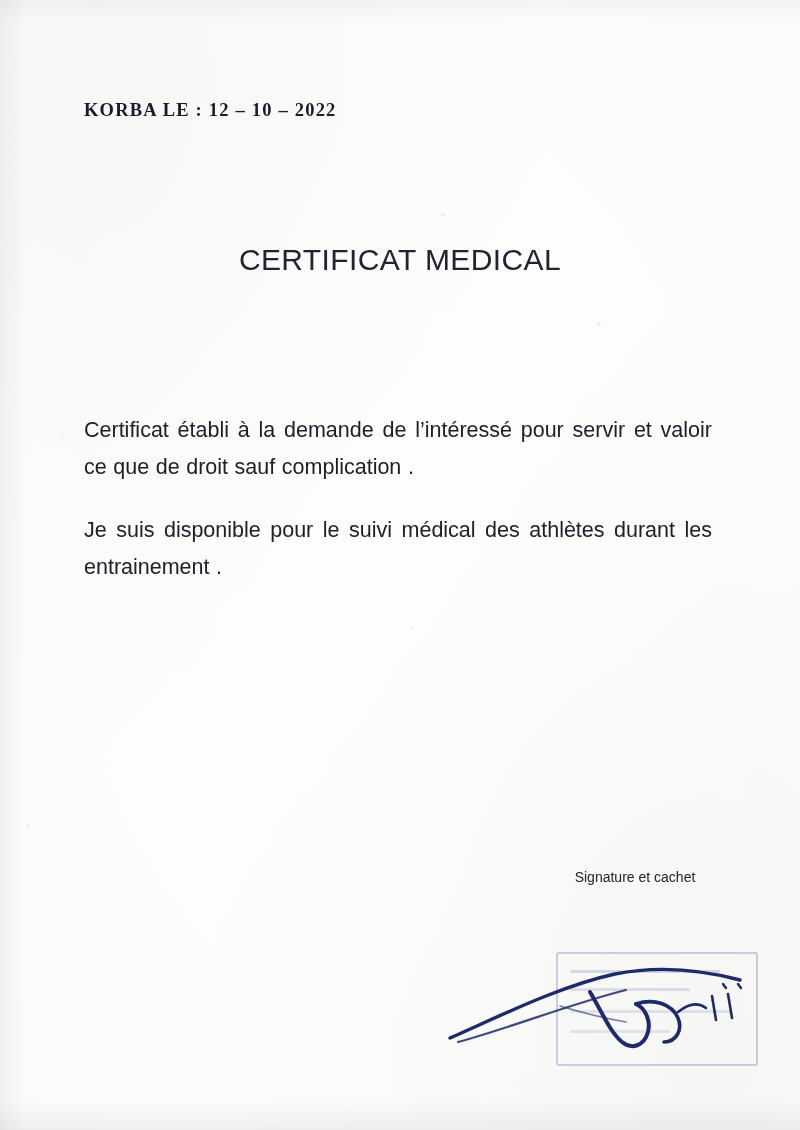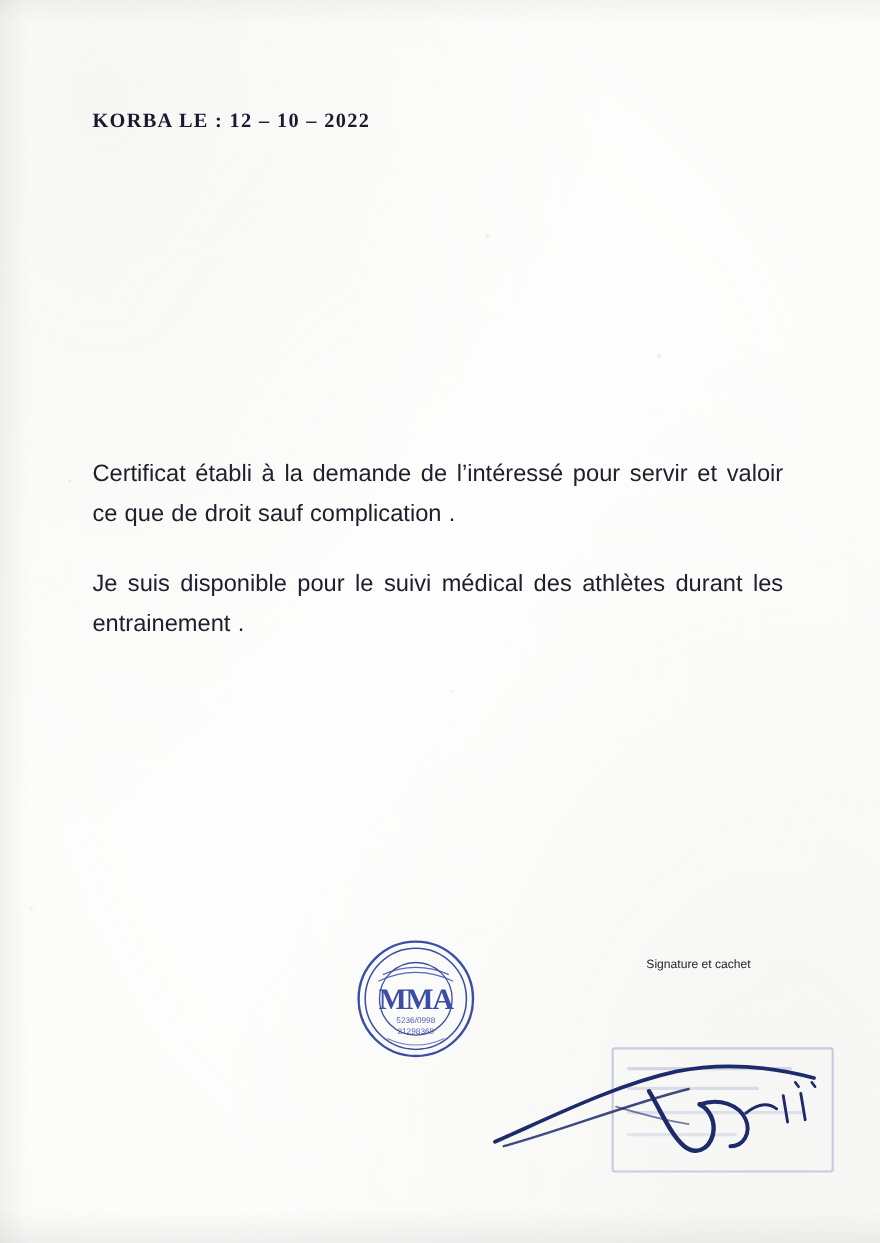--- a/index.html
+++ b/index.html
@@ -93,21 +93,21 @@
   #para-2 { text-align: justify; }
   #para-3 { text-align: justify; }
 
   .sig-block {
     position: absolute;
     right: 60px;
     top: 862px;
     width: 210px;
     text-align: center;
     color: #23232f;
-    font-size: 11px;
+    font-size: 14px;
     line-height: 30px;
     font-family: "Liberation Sans", sans-serif;
   }
 
   
   .stamp {
     position: absolute;
     left: 322px;
     top: 852px;
     width: 112px;
@@ -162,49 +162,31 @@
   <div class="edge-bottom"></div>
 
   <div class="speck" style="left:62px; top:436px; width:3px; height:3px;"></div>
   <div class="speck" style="left:441px; top:213px; width:4px; height:4px;"></div>
   <div class="speck" style="left:597px; top:321px; width:4px; height:5px;"></div>
   <div class="speck" style="left:410px; top:627px; width:3px; height:3px;"></div>
   <div class="speck" style="left:26px; top:824px; width:4px; height:4px;"></div>
 
   <div class="date-line">KORBA LE : 12 – 10 – 2022</div>
 
+  <div class="doc-title">CERTIFICAT MEDICAL</div>
 
   <div class="body-block" style="top:412px;">
     <p class="para" id="para-3">Certificat établi à la demande de l’intéressé pour servir et valoir ce que de droit sauf complication .</p>
     <p class="para" id="para-2">Je suis disponible pour le suivi médical des athlètes durant les entrainement .</p>
   </div>
 
   <div class="sig-block">
     <div>Signature et cachet</div>
   </div>
 
-  <div class="stamp">
-    <svg width="112" height="112" viewBox="0 0 112 112" xmlns="http://www.w3.org/2000/svg">
-      <g fill="none" stroke="#2b3fa0" stroke-width="2.2">
-        <circle cx="56" cy="56" r="52"></circle>
-        <circle cx="56" cy="56" r="46" stroke-width="1.4"></circle>
-        <circle cx="56" cy="56" r="33" stroke-width="1.2"></circle>
-      </g>
-      <g stroke="#2b3fa0" stroke-width="1.1" fill="none" opacity="0.85">
-        <path d="M22 40 q34 -16 68 0"></path>
-        <path d="M26 34 q30 -13 60 0"></path>
-      </g>
-      <text x="56" y="65" text-anchor="middle" font-family="'Liberation Serif', serif" font-size="27" font-weight="bold" fill="#2b3fa0" letter-spacing="-1">MMA</text>
-      <text x="56" y="78" text-anchor="middle" font-family="'Liberation Sans', sans-serif" font-size="7.5" fill="#2b3fa0" opacity="0.9">5236/0998</text>
-      <text x="56" y="88" text-anchor="middle" font-family="'Liberation Sans', sans-serif" font-size="7.5" fill="#2b3fa0" opacity="0.9">21298369</text>
-      <g stroke="#2b3fa0" stroke-width="1" opacity="0.7">
-        <path d="M30 92 q26 12 52 0" fill="none"></path>
-      </g>
-    </svg>
-  </div>
 
   <div class="rect-stamp">
     <div class="rs-line" style="top:16px; width:150px;"></div>
     <div class="rs-line" style="top:34px; width:120px; opacity:0.8;"></div>
     <div class="rs-line" style="top:56px; width:160px; opacity:0.7;"></div>
     <div class="rs-line" style="top:76px; width:100px; opacity:0.6;"></div>
   </div>
 
   <div class="signature">
     <svg width="330" height="130" viewBox="0 0 330 130" xmlns="http://www.w3.org/2000/svg">

